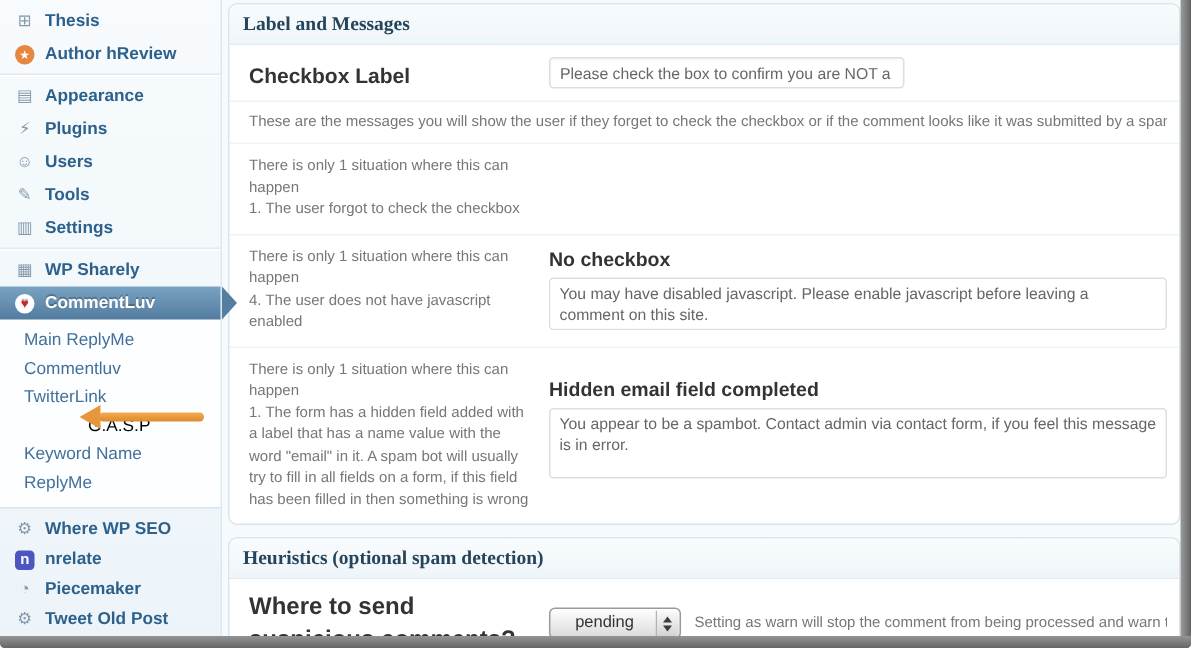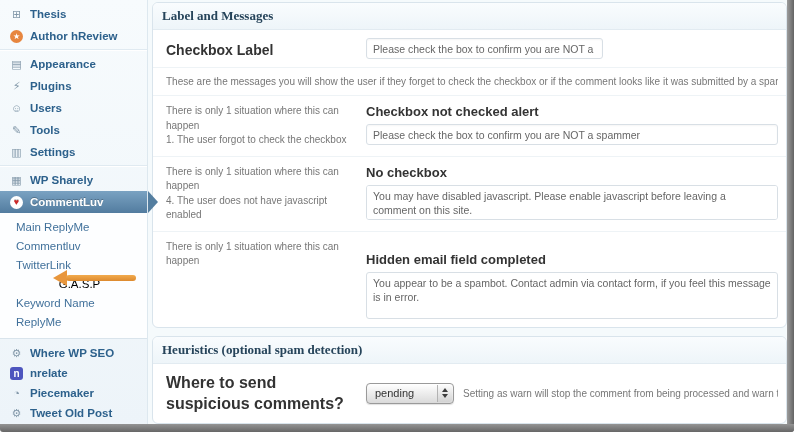--- a/index.html
+++ b/index.html
@@ -71,21 +71,21 @@
   .desc{font-size:10px;color:#777;white-space:nowrap;overflow:hidden;}
   .ti{display:block;width:100%;border:1px solid #d8dfe5;border-radius:3px;background:#fff;
       font-family:"Liberation Sans",sans-serif;font-size:10.5px;color:#666;
       padding:3px 6px;height:21px;outline:none;box-shadow:0 1px 2px rgba(0,0,0,.04) inset;}
   .ti-short{width:237px;}
   .ta{display:block;width:100%;border:1px solid #d8dfe5;border-radius:3px;background:#fff;
       font-family:"Liberation Sans",sans-serif;font-size:10.5px;color:#666;
       padding:3px 6px;resize:none;outline:none;line-height:1.4;}
   .ta-1{height:35px;} .ta-2{height:47px;}
   
-  .selwrap{display:flex;align-items:center;}
+  .selwrap{display:flex;align-items:center;text-align:center;}
   .sel{position:relative;flex:none;width:88px;height:21px;border:1px solid #9a9a9a;border-radius:4px;
        background:linear-gradient(#ffffff,#dadada);box-shadow:0 1px 1px rgba(0,0,0,.12);
        font-size:11px;color:#333;line-height:19px;padding:0 22px 0 8px;cursor:pointer;}
   .sel .stepper{position:absolute;right:1px;top:1px;bottom:1px;width:15px;
        border-left:1px solid #b3b3b3;border-radius:0 3px 3px 0;
        background:linear-gradient(#fbfbfb,#d3d3d3);
        display:flex;flex-direction:column;align-items:center;justify-content:center;gap:2px;}
   .tri-up{width:0;height:0;border-left:3.5px solid transparent;border-right:3.5px solid transparent;
           border-bottom:4px solid #3c3c3c;}
   .tri-down{width:0;height:0;border-left:3.5px solid transparent;border-right:3.5px solid transparent;
@@ -192,40 +192,37 @@
 
           <div class="row">
             <div class="desc">These are the messages you will show the user if they forget to check the checkbox or if the comment looks like it was submitted by a spambot</div>
           </div>
 
           <div class="row">
             <div class="col-l">
               <div>There is only 1 situation where this can happen</div>
               <div>1. The user forgot to check the checkbox</div>
             </div>
-            <div class="col-r">
-              <div class="h2label">Checkbox not checked alert</div>
-              <input class="ti" readonly="" value="Please check the box to confirm you are NOT a spammer" style="">
-            </div>
           </div>
 
           <div class="row">
             <div class="col-l">
               <div>There is only 1 situation where this can happen</div>
               <div>4. The user does not have javascript enabled</div>
             </div>
             <div class="col-r">
               <div class="h2label">No checkbox</div>
               <textarea class="ta ta-1" readonly="" style="">You may have disabled javascript. Please enable javascript before leaving a comment on this site.</textarea>
             </div>
           </div>
 
           <div class="row">
             <div class="col-l">
               <div>There is only 1 situation where this can happen</div>
+              <div>1. The form has a hidden field added with a label that has a name value with the word "email" in it. A spam bot will usually try to fill in all fields on a form, if this field has been filled in then something is wrong</div>
             </div>
             <div class="col-r">
               <div class="h2label" style="margin-top:12px;">Hidden email field completed</div>
               <textarea class="ta ta-2" readonly="" style="">You appear to be a spambot. Contact admin via contact form, if you feel this message is in error.</textarea>
             </div>
           </div>
 
         </div>
       </section>
 

